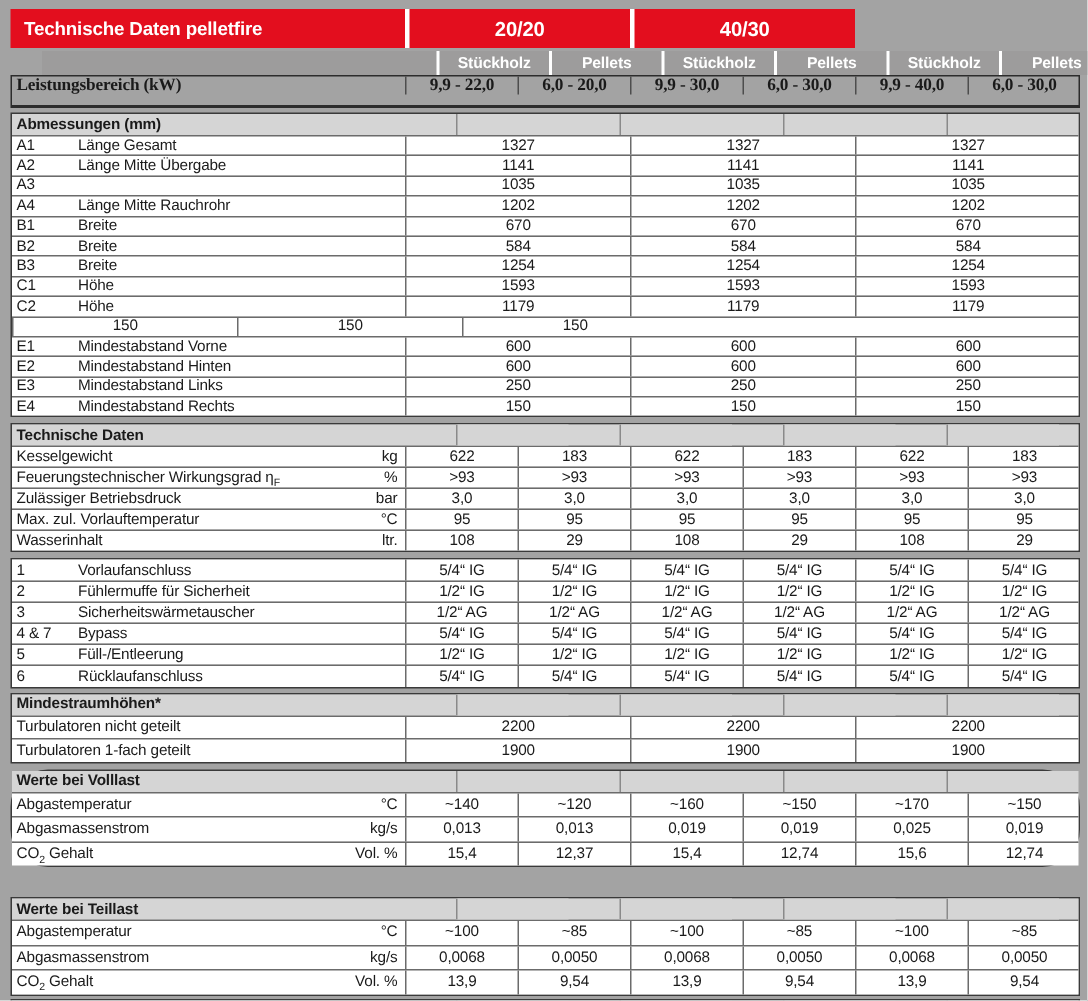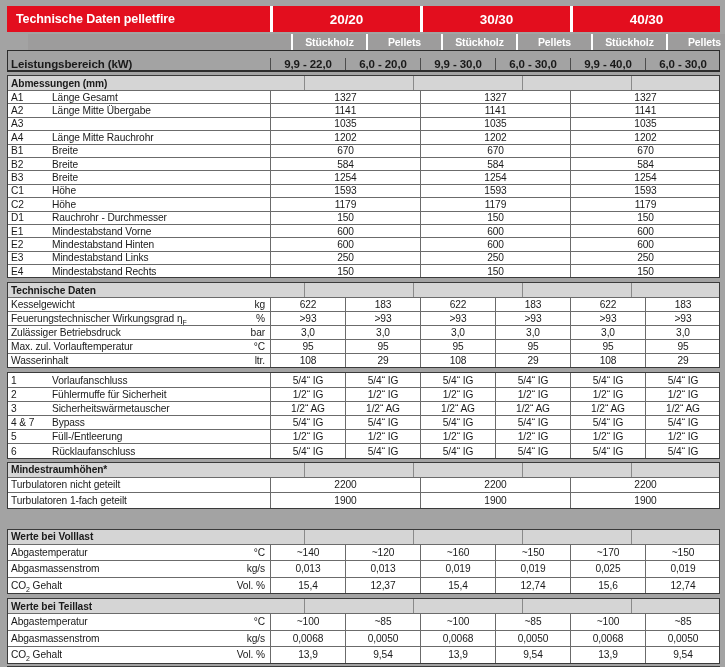--- a/index.html
+++ b/index.html
@@ -18,21 +18,21 @@
 
   
   .subhead-row{display:flex;height:16px;margin-top:2px;padding-left:21px;}
   .subhead-label{flex:0 0 263px;background:var(--grey);}
   .subhead-cell{flex:0 0 75px;background:var(--grey);color:#fff;font-weight:bold;font-size:10.5px;
                 display:flex;align-items:center;justify-content:center;box-sizing:border-box;
                 border-left:2px solid #fff;}
 
   
   .power-block{border:1px solid #2c2c2c;border-bottom-width:2px;}
-  .power-row{display:flex;height:19px;align-items:flex-end;}
+  .power-row{display:flex;height:19px;align-items:flex-start;font-family:Liberation Serif, serif;}
   .power-label{flex:0 0 262px;font-weight:bold;font-size:11.5px;display:flex;align-items:center;
                padding-left:3px;box-sizing:border-box;}
   .power-cell{flex:0 0 75px;font-weight:bold;font-size:11.5px;display:flex;align-items:center;
               justify-content:center;box-sizing:border-box;border-left:1px solid #4d4d4d;}
   .power-row .power-cell:first-of-type{flex-basis:76px;}
 
   
   .tblock{border:1px solid #3a3a3a;}
   .shead{display:flex;background:var(--secgrey);height:14px;font-weight:bold;font-size:10.5px;gap:34px;}
   .shead .lab{display:flex;align-items:center;padding-left:3px;}
@@ -51,38 +51,37 @@
   
   [data-section="dimensions"]{margin-top:3px;}
   [data-section="dimensions"] .trow{height:12.4px;}
   [data-section="technical"]{margin-top:4px;}
   [data-section="technical"] .trow{height:13px;}
   [data-section="connections"]{margin-top:4px;}
   [data-section="connections"] .trow{height:13.2px;}
   [data-section="connections"] .trow:first-child{border-top:none;}
   [data-section="min-heights"]{margin-top:3px;}
   [data-section="min-heights"] .trow{height:14.5px;}
-  [data-section="full-load"]{margin-top:20px;}
+  [data-section="full-load"]{margin-top:4px;border-radius:25px;}
   [data-section="full-load"] .trow{height:15.5px;}
-  [data-section="part-load"]{margin-top:4px;}
+  [data-section="part-load"]{margin-top:20px;}
   [data-section="part-load"] .trow{height:15.5px;}
   [data-section="efficiency"]{margin-top:2px;}
   [data-section="efficiency"] .trow{height:13.5px;}
 
   sub{font-size:7px;line-height:0;}
 </style>
 </head>
 <body>
 
 <div class="sheet">
 
   <div class="head-row w">
     <div class="head-title">Technische Daten pelletfire</div>
     <div class="head-model">20/20</div>
-    <div class="head-model">30/30</div>
     <div class="head-model">40/30</div>
   </div>
 
   <div class="subhead-row w">
     <div class="subhead-label"></div>
     <div class="subhead-cell">Stückholz</div>
     <div class="subhead-cell">Pellets</div>
     <div class="subhead-cell">Stückholz</div>
     <div class="subhead-cell">Pellets</div>
     <div class="subhead-cell">Stückholz</div>
@@ -186,24 +185,20 @@
         <div class="trow">
           <div class="lab">
             <div class="code">C2</div>
             <div class="lbl">Höhe</div>
           </div>
           <div class="cell m">1179</div>
           <div class="cell m">1179</div>
           <div class="cell m">1179</div>
         </div>
         <div class="trow">
-          <div class="lab">
-            <div class="code">D1</div>
-            <div class="lbl">Rauchrohr - Durchmesser</div>
-          </div>
           <div class="cell m">150</div>
           <div class="cell m">150</div>
           <div class="cell m">150</div>
         </div>
         <div class="trow">
           <div class="lab">
             <div class="code">E1</div>
             <div class="lbl">Mindestabstand Vorne</div>
           </div>
           <div class="cell m">600</div>

